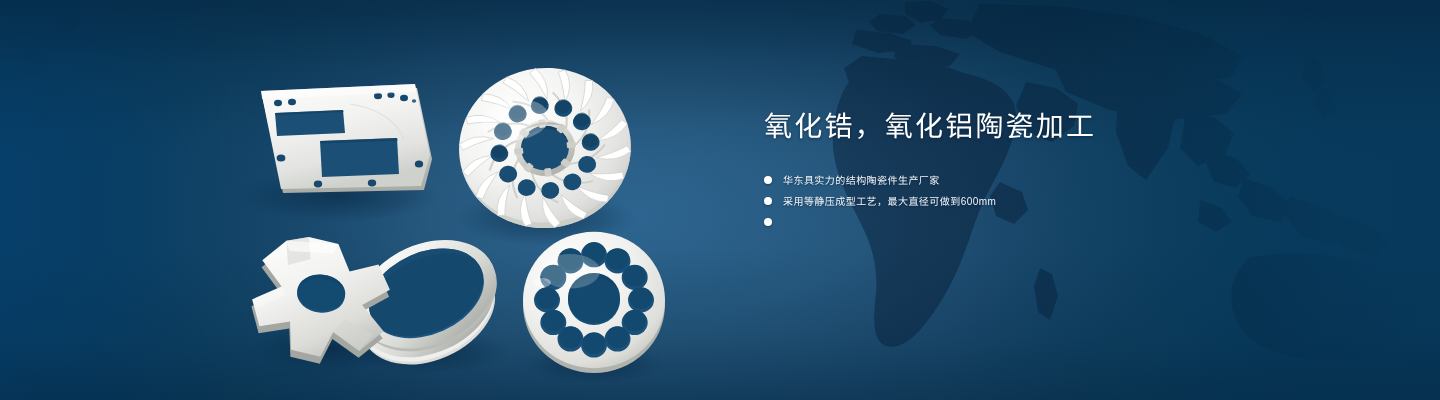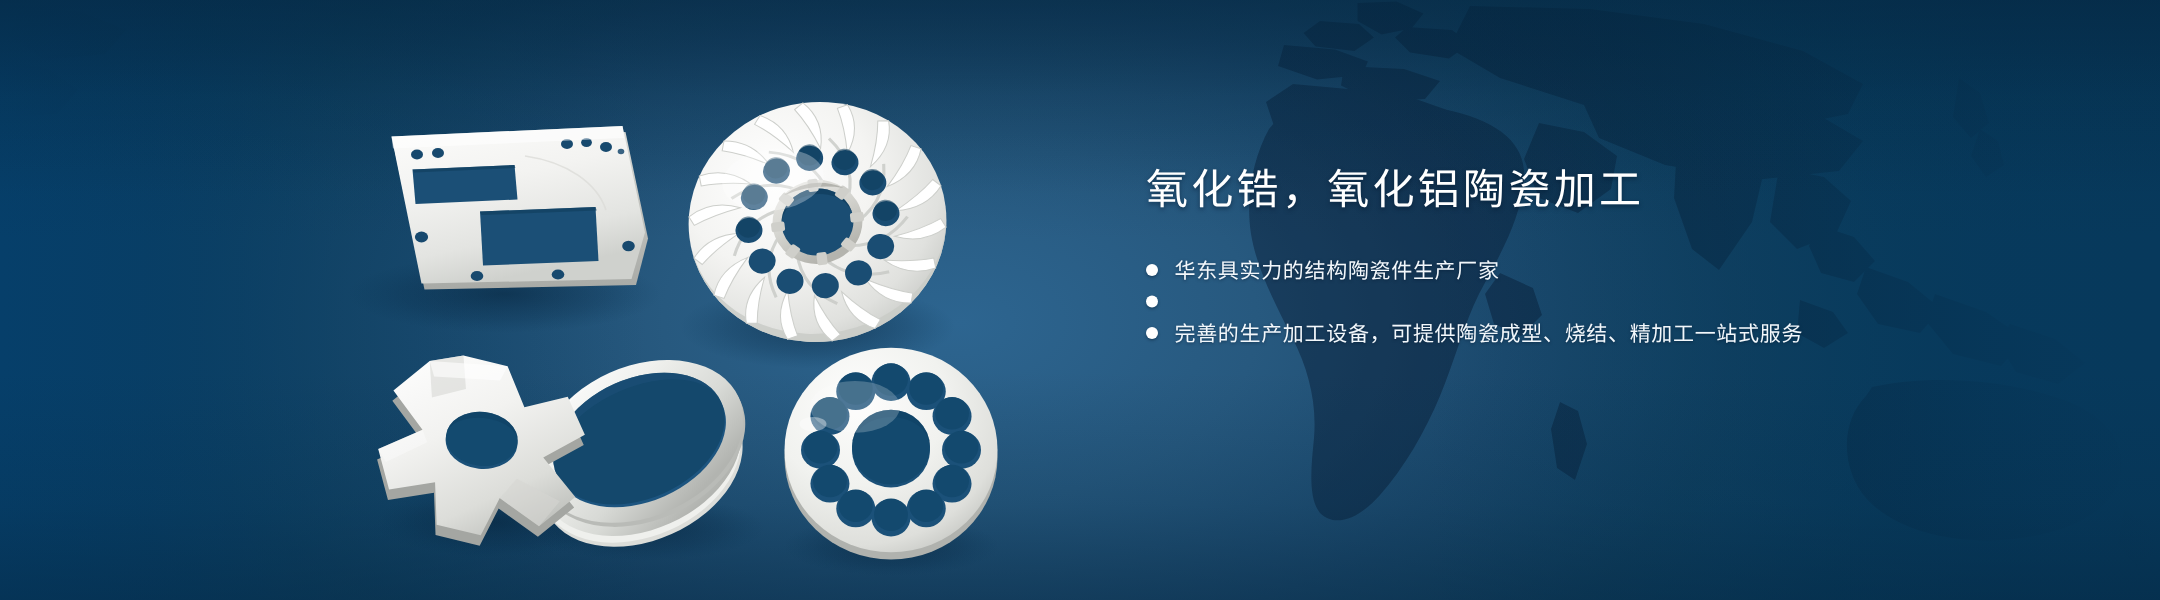--- a/index.html
+++ b/index.html
@@ -77,21 +77,21 @@
   }
   .dot {
     width:8px; height:8px;
     border-radius:50%;
     background:#ffffff;
     flex:0 0 8px;
     margin-right:11px;
     box-shadow:0 1px 2px rgba(0,20,40,0.40);
   }
   .btext {
-    font-size:14px;
+    font-size:10px;
     color:#f2f7fb;
     letter-spacing:0.45px;
     line-height:21px;
     text-shadow:0 1px 2px rgba(0,22,44,0.50);
     text-align:center;
   }
 </style>
 </head>
 <body>
 
@@ -414,21 +414,21 @@
   <div id="copy">
     <div class="headline">氧化锆，氧化铝陶瓷加工</div>
 
     <div class="bullets">
       <div class="bullet">
         <span class="dot"></span>
         <span class="btext">华东具实力的结构陶瓷件生产厂家</span>
       </div>
       <div class="bullet">
         <span class="dot"></span>
+        <span class="btext">采用等静压成型工艺，最大直径可做到600mm</span>
       </div>
       <div class="bullet">
         <span class="dot"></span>
-        <span class="btext">完善的生产加工设备，可提供陶瓷成型、烧结、精加工一站式服务</span>
       </div>
     </div>
   </div>
 
 </div>
 
 </body></html>

